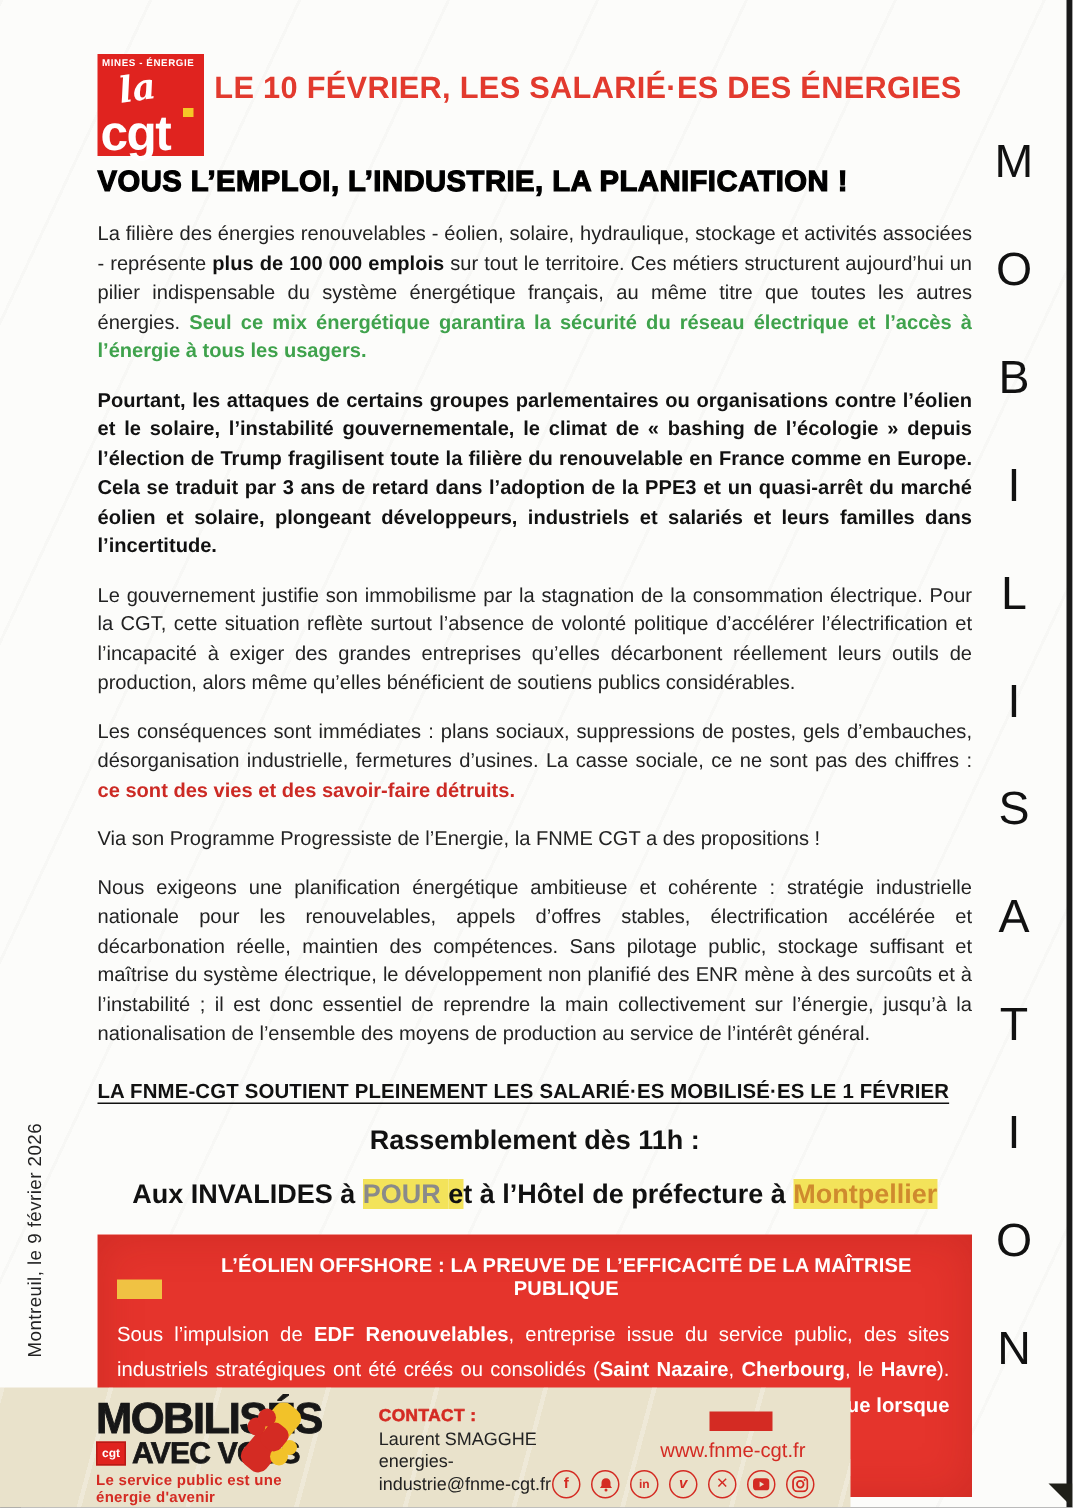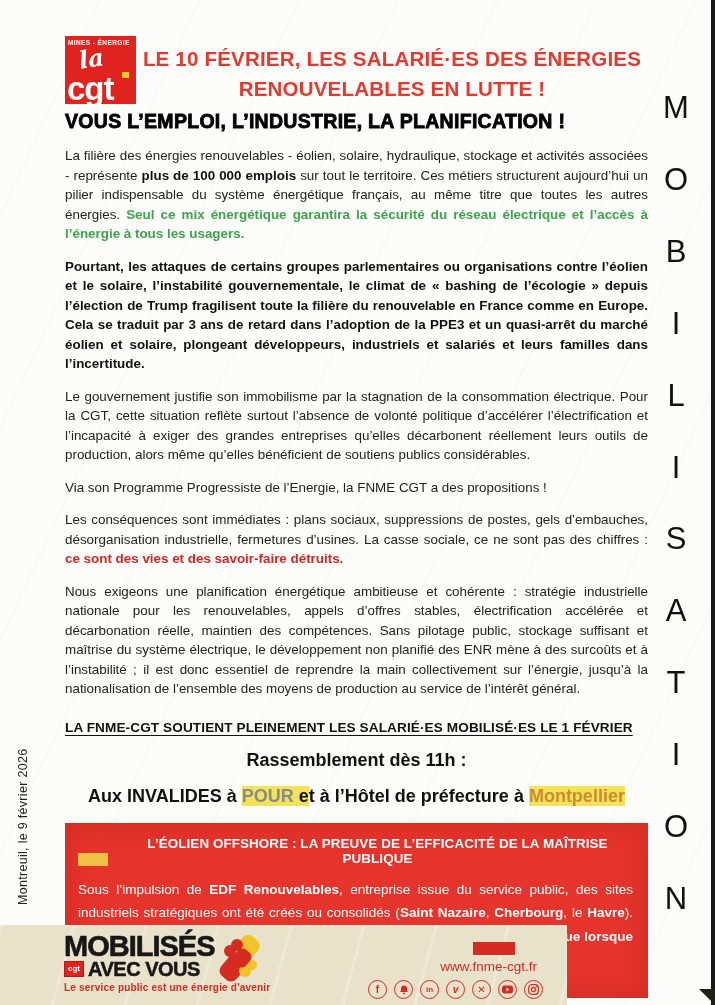--- a/index.html
+++ b/index.html
@@ -163,32 +163,31 @@
 
     <div class="header">
       <div class="cgt-logo">
         <div class="mines">MINES - ÉNERGIE</div>
         <div class="la">la</div>
         <div class="cgt">cgt</div>
         <div class="tdot"></div>
       </div>
       <div class="titles">
         <div class="title-line">LE 10 FÉVRIER, LES SALARIÉ·ES DES ÉNERGIES</div>
-        <div class="title-line">RENOUVELABLES EN LUTTE !</div>
       </div>
     </div>
 
     <div class="subtitle">VOUS L’EMPLOI, L’INDUSTRIE, LA PLANIFICATION !</div>
 
     <div>
         <div class="para"><span class="seg-n">La filière des énergies renouvelables - éolien, solaire, hydraulique, stockage et activités associées - représente </span><span class="seg-b">plus de 100 000 emplois</span><span class="seg-n"> sur tout le territoire. Ces métiers structurent aujourd’hui un pilier indispensable du système énergétique français, au même titre que toutes les autres énergies. </span><span class="seg-gb">Seul ce mix énergétique garantira la sécurité du réseau électrique et l’accès à l’énergie à tous les usagers.</span></div>
         <div class="para all-bold"><span class="seg-n">Pourtant, les attaques de certains groupes parlementaires ou organisations contre l’éolien et le solaire, l’instabilité gouvernementale, le climat de « bashing de l’écologie » depuis l’élection de Trump fragilisent toute la filière du renouvelable en France comme en Europe. Cela se traduit par 3 ans de retard dans l’adoption de la PPE3 et un quasi-arrêt du marché éolien et solaire, plongeant développeurs, industriels et salariés et leurs familles dans l’incertitude.</span></div>
         <div class="para"><span class="seg-n">Le gouvernement justifie son immobilisme par la stagnation de la consommation électrique. Pour la CGT, cette situation reflète surtout l’absence de volonté politique d’accélérer l’électrification et l’incapacité à exiger des grandes entreprises qu’elles décarbonent réellement leurs outils de production, alors même qu’elles bénéficient de soutiens publics considérables.</span></div>
+        <div class="para"><span class="seg-n">Les conséquences sont immédiates : plans sociaux, suppressions de postes, gels d’embauches, désorganisation industrielle, fermetures d’usines. La casse sociale, ce ne sont pas des chiffres : </span><span class="seg-rb">ce sont des vies et des savoir-faire détruits.</span></div>
         <div class="para align-left"><span class="seg-n">Via son Programme Progressiste de l’Energie, la FNME CGT a des propositions !</span></div>
-        <div class="para"><span class="seg-n">Les conséquences sont immédiates : plans sociaux, suppressions de postes, gels d’embauches, désorganisation industrielle, fermetures d’usines. La casse sociale, ce ne sont pas des chiffres : </span><span class="seg-rb">ce sont des vies et des savoir-faire détruits.</span></div>
         <div class="para"><span class="seg-n">Nous exigeons une planification énergétique ambitieuse et cohérente : stratégie industrielle nationale pour les renouvelables, appels d’offres stables, électrification accélérée et décarbonation réelle, maintien des compétences. Sans pilotage public, stockage suffisant et maîtrise du système électrique, le développement non planifié des ENR mène à des surcoûts et à l’instabilité ; il est donc essentiel de reprendre la main collectivement sur l’énergie, jusqu’à la nationalisation de l’ensemble des moyens de production au service de l’intérêt général.</span></div>
       </div>
 
     <div class="rally-heading">LA FNME-CGT SOUTIENT PLEINEMENT LES SALARIÉ·ES MOBILISÉ·ES LE 1 FÉVRIER</div>
     <div class="rally-line">Rassemblement dès 11h :</div>
     <div class="rally-line"><span class="seg-b">Aux INVALIDES à </span><span class="seg-hlg">POUR </span><span class="seg-hlb">e</span><span class="seg-b">t à l’Hôtel de préfecture à </span><span class="seg-hlo">Montpellier</span></div>
 
     <div class="red-box">
       <div class="box-title-row">
         <span class="box-marker"></span>
@@ -212,20 +211,25 @@
             <rect x="20" y="22" width="20" height="26" rx="7" fill="#d42b23"></rect>
           </g>
           <circle cx="20" cy="16" r="6" fill="#d42b23"></circle>
           <circle cx="27" cy="10" r="6" fill="#d42b23"></circle>
           <circle cx="35" cy="36" r="6" fill="#f2c229"></circle>
           <circle cx="42" cy="30" r="5" fill="#f2c229"></circle>
           <rect x="24" y="14" width="16" height="18" rx="6" fill="#d42b23" transform="rotate(40 32 23)"></rect>
         </svg>
       </div>
       <div class="f-tagline">Le service public est une énergie d'avenir</div>
+    </div>
+    <div class="f-contact">
+      <div class="label">CONTACT :</div>
+      <div>Laurent SMAGGHE</div>
+      <div>energies-industrie@fnme-cgt.fr</div>
     </div>
     <div class="f-right">
       <span class="f-redrect"></span>
       <div class="f-site">www.fnme-cgt.fr</div>
       <div class="f-social">
         <span class="s-ic">f</span>
         <span class="s-ic">
           <svg width="10" height="10" viewBox="0 0 10 10">
               <path d="M5 0.5c-1.8 0-3 1.3-3 3v2L1 7h8L8 5.5v-2c0-1.7-1.2-3-3-3z" fill="#d42b23"></path>
               <circle cx="5" cy="8.4" r="1" fill="#d42b23"></circle>

